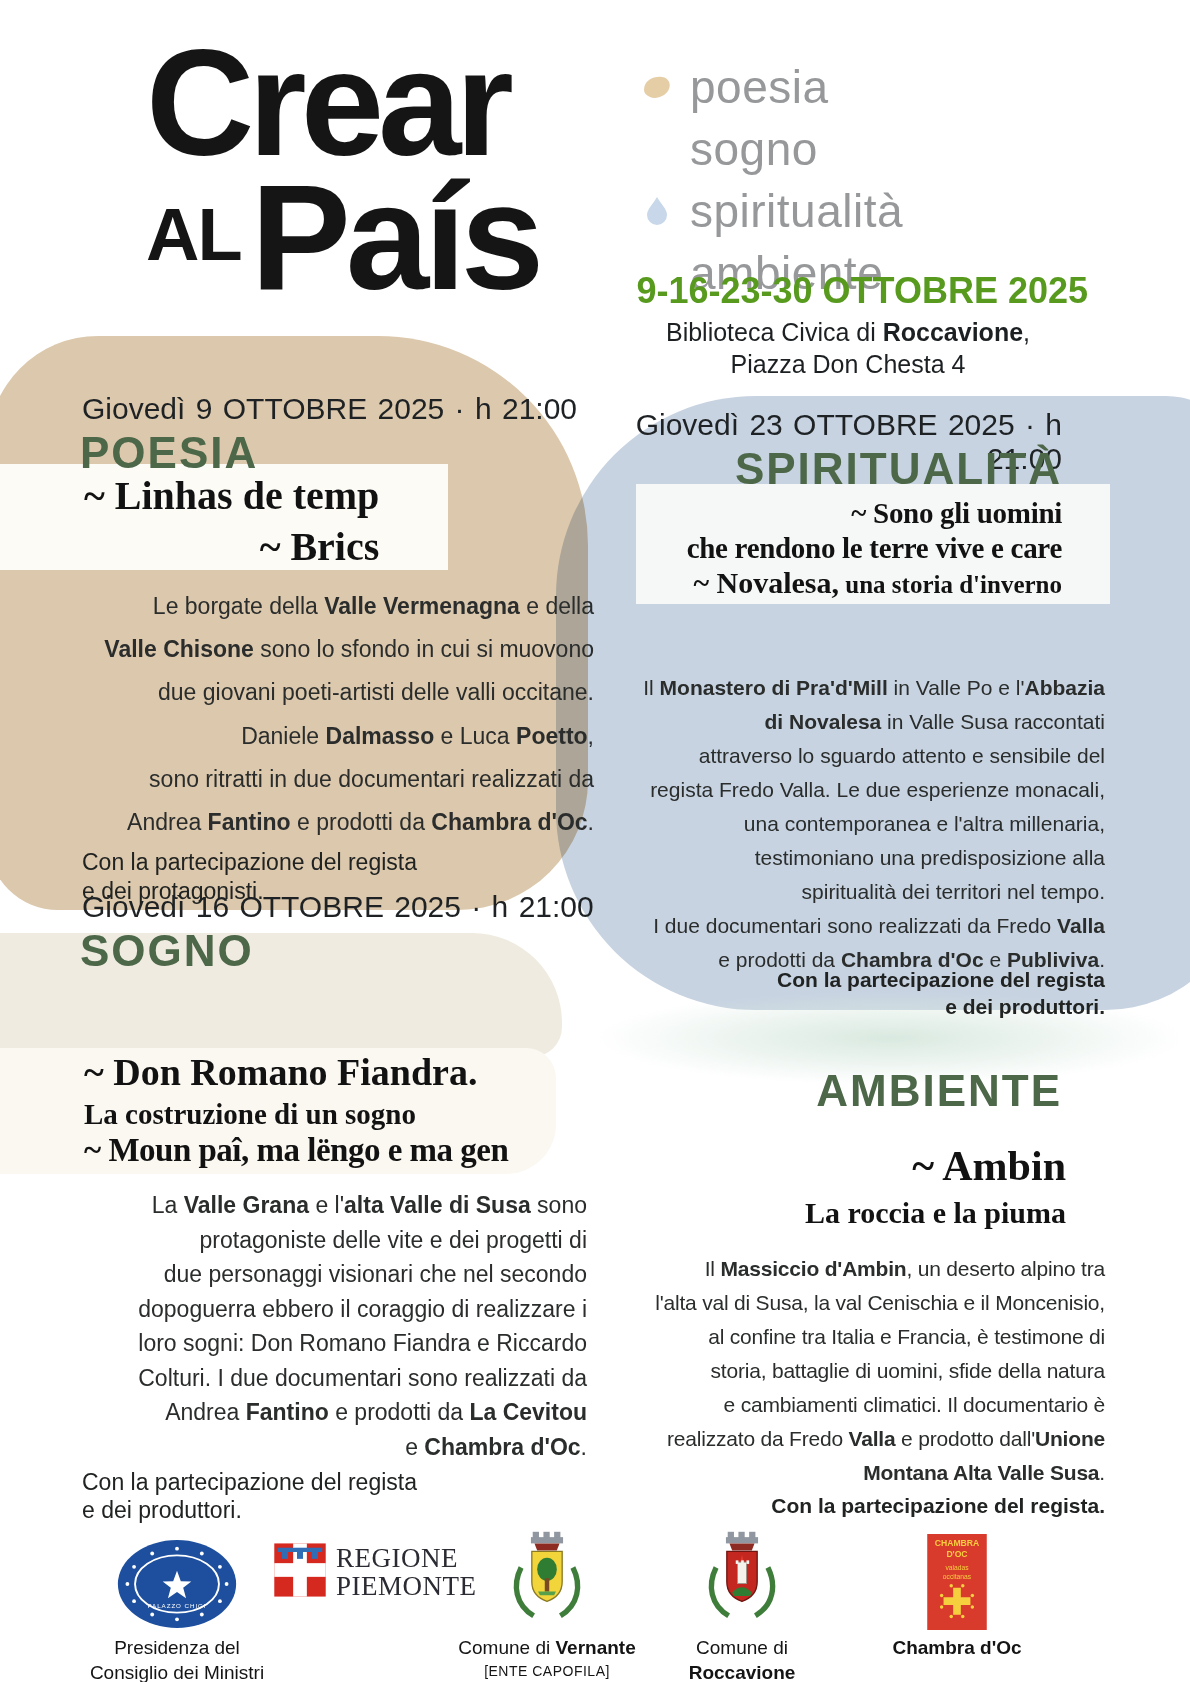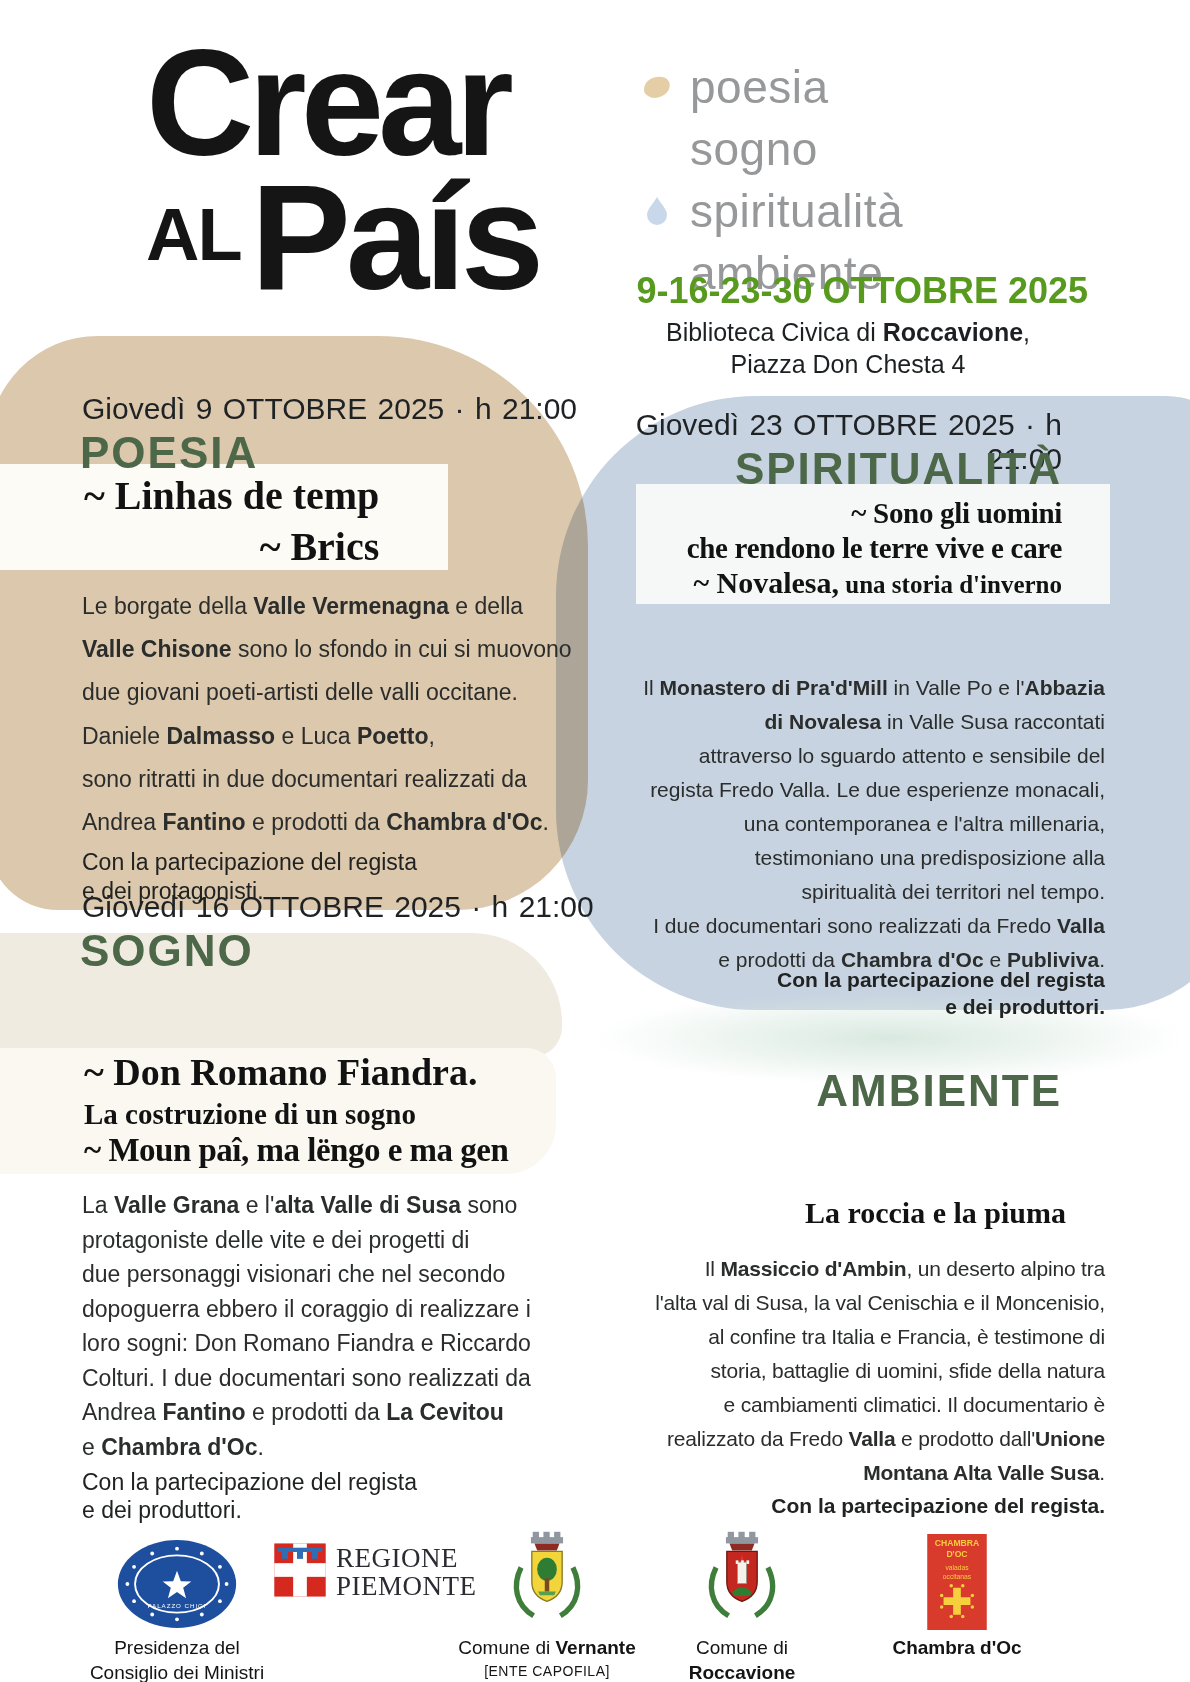--- a/index.html
+++ b/index.html
@@ -39,21 +39,21 @@
   .band-sogno1  { left:0; top:933px; width:562px; height:124px; background:#efebe0; border-radius:0 90px 30px 0; }
   .band-sogno2  { left:0; top:1048px; width:556px; height:126px; background:#fbf8f1; border-radius:0 30px 50px 0; }
   .strip-spirit { left:636px; top:484px; width:474px; height:120px; background:#f6f8f7; }
   .mint { left:600px; top:992px; width:580px; height:92px;
           background:radial-gradient(ellipse at center, #d9e9e0 0%, rgba(217,233,224,0) 72%); }
 
   
   .dateline { font-size:30px; color:#1e2224; word-spacing:2px; }
   .cat { font-size:44px; font-weight:800; letter-spacing:2px; color:#4d6749; }
   .right { text-align:right; }
-  .bodytxt { color:#2a2d2c; }
+  .bodytxt { color:#2a2d2c;text-align:right; }
   .part { color:#202322; }
 
   
   .e1-date { left:82px; top:392px; }
   .e1-cat  { left:80px; top:428px; }
   .e1-t { left:84px; top:470px; font-size:40px; line-height:1.28; }
   .e1-body { left:82px; top:585px; width:512px; font-size:23px; line-height:1.88; }
   .e1-part { left:82px; top:848px; font-size:23px; line-height:1.25; }
 
   
@@ -194,20 +194,21 @@
 regista Fredo Valla. Le due esperienze monacali,
 una contemporanea e l'altra millenaria,
 testimoniano una predisposizione alla
 spiritualità dei territori nel tempo.
 I due documentari sono realizzati da Fredo <b>Valla</b>
 e prodotti da <b>Chambra d'Oc</b> e <b>Publiviva</b>.</div>
   <div class="abs part right pre e3-part">Con la partecipazione del regista
 e dei produttori.</div>
 
   <div class="abs cat right e4-cat">AMBIENTE</div>
+  <div class="abs serif right e4-t1">~ Ambin</div>
   <div class="abs serif right e4-sub">La roccia e la piuma</div>
   <div class="abs bodytxt right pre e4-body">Il <b>Massiccio d'Ambin</b>, un deserto alpino tra
 l'alta val di Susa, la val Cenischia e il Moncenisio,
 al confine tra Italia e Francia, è testimone di
 storia, battaglie di uomini, sfide della natura
 e cambiamenti climatici. Il documentario è
 realizzato da Fredo <b>Valla</b> e prodotto dall'<b>Unione</b>
 <b>Montana Alta Valle Susa</b>.</div>
   <div class="abs part right e4-part">Con la partecipazione del regista.</div>
 

